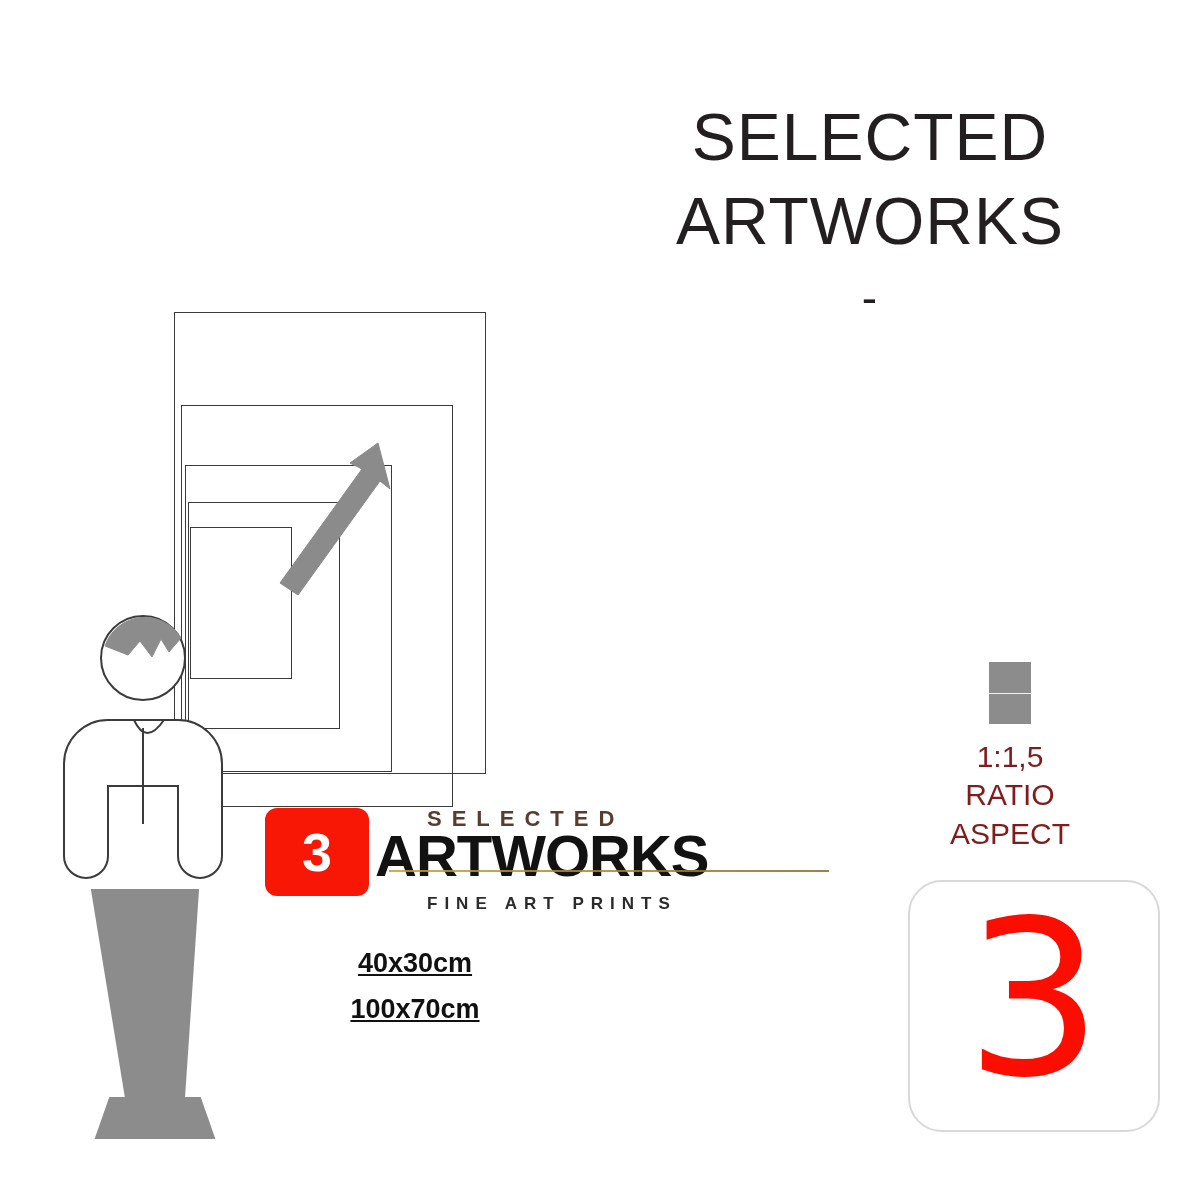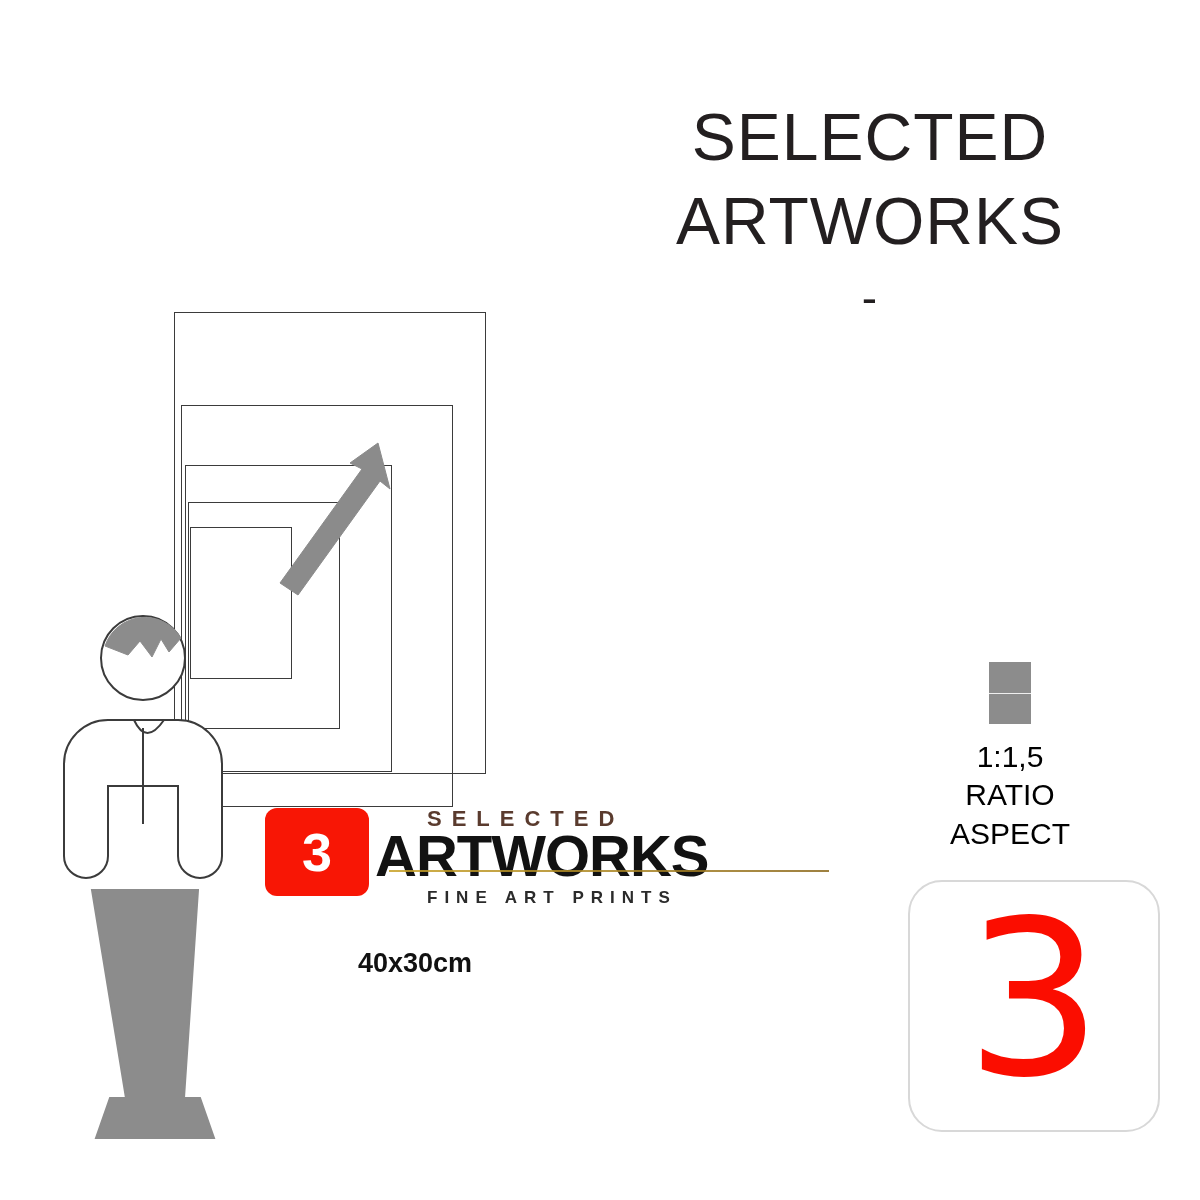--- a/index.html
+++ b/index.html
@@ -133,35 +133,36 @@
     height: 1.5px;
     background: linear-gradient(90deg, #c9a227, #8d6a1f);
     opacity: .85;
   }
   .logo-fine {
     font-size: 17px;
     letter-spacing: 7px;
     font-weight: 600;
     color: #2b2b2b;
     padding-left: 52px;
-    margin: 2px 0 0 0;
+    margin: 8px 0 0 0;
     line-height: 1;
   }
 
   
   .sizes {
     position: absolute;
     left: 265px;
     top: 940px;
     width: 300px;
     text-align: center;
     font-size: 27px;
     font-weight: 700;
     line-height: 1.72;
     color: #111111;
+    text-decoration: underline;
   }
   .sizes div { white-space: nowrap; }
 
   
   .aspect {
     position: absolute;
     left: 900px;
     top: 662px;
     width: 220px;
     text-align: center;
@@ -178,21 +179,21 @@
     position: absolute;
     left: 0;
     right: 0;
     top: 50%;
     height: 1px;
     background: #efefef;
   }
   .aspect-text {
     font-size: 30px;
     line-height: 1.28;
-    color: #000000;
+    color: #7f1d1d;
     font-weight: 400;
   }
 
   
   .number-card {
     position: absolute;
     left: 908px;
     top: 880px;
     width: 248px;
     height: 248px;
@@ -253,20 +254,21 @@
   <div class="logo-text">
     <p class="logo-selected">SELECTED</p>
     <p class="logo-artworks">ARTWORKS</p>
     <div class="logo-rule"></div>
     <p class="logo-fine">FINE ART PRINTS</p>
   </div>
 </div>
 
 <div class="sizes">
   <div>40x30cm</div>
+  <div>100x70cm</div>
 </div>
 
 <div class="aspect">
   <div class="aspect-swatch"></div>
   <div class="aspect-text">1:1,5</div>
   <div class="aspect-text">RATIO</div>
   <div class="aspect-text">ASPECT</div>
 </div>
 
 <div class="number-card">

